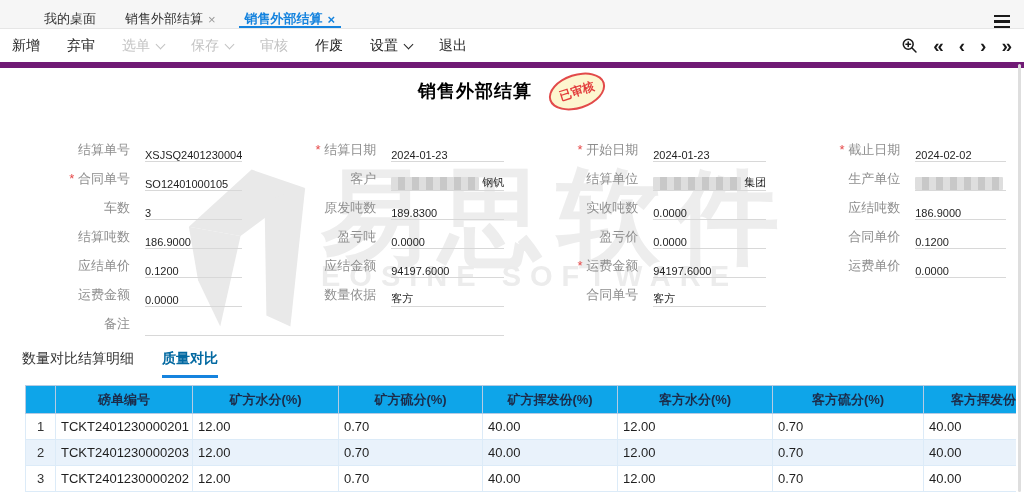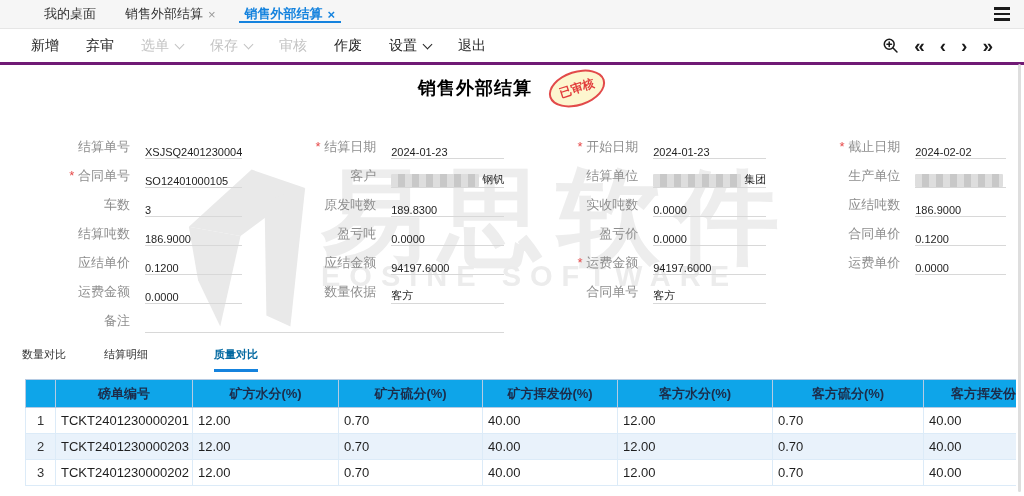--- a/index.html
+++ b/index.html
@@ -2,33 +2,33 @@
 <html><head>
 <meta charset="utf-8">
 <style>
   html,body{margin:0;padding:0;}
   body{width:1024px;height:496px;overflow:hidden;background:#fff;
        font-family:"Liberation Sans","DejaVu Sans",sans-serif;color:#1f1f1f;}
   .app{position:relative;width:1024px;height:496px;overflow:hidden;background:#fff;}
 
   
   .tabbar{height:28px;background:#f6f6f6;border-bottom:1px solid #e6e6e6;
-          display:flex;align-items:center;padding-left:30px;font-size:13px;}
+          display:flex;align-items:flex-end;padding-left:30px;font-size:13px;}
   .wtab{display:flex;align-items:center;gap:5px;padding:0 14px;color:#333;cursor:pointer;position:relative;}
   .wtab .tclose{color:#9a9a9a;font-size:13px;line-height:1;}
   .wtab.active{color:#1583de;font-weight:700;}
   .wtab.active .tclose{color:#1583de;}
   .wtab.active::after{content:"";position:absolute;left:8px;right:8px;bottom:0;height:2px;background:#1583de;}
   .tsep{width:1px;background:#ddd;margin:7px 0;}
   .hamburger{margin-left:auto;margin-right:14px;display:flex;flex-direction:column;justify-content:center;gap:3px;cursor:pointer;}
   .hamburger span{display:block;width:16px;height:2.5px;background:#1a1a1a;}
 
   
-  .toolbar{height:33px;background:#fff;border-bottom:3px solid #701a75;
-           display:flex;align-items:center;padding:0 31px;font-size:14px;}
+  .toolbar{height:33px;background:#fff;border-bottom:6px solid #701a75;
+           display:flex;align-items:center;padding:0 12px;font-size:14px;}
   .tbtn{display:flex;align-items:center;margin-right:27px;color:#262626;cursor:pointer;white-space:nowrap;}
   .tbtn.disabled{color:#c3c3c3;cursor:default;}
   .caret{display:inline-block;width:6px;height:6px;border-right:1.7px solid currentColor;
          border-bottom:1.7px solid currentColor;transform:rotate(45deg);margin:-3px 0 0 7px;}
   .tb-right{margin-left:auto;display:flex;align-items:center;gap:15px;}
   .nav-arr{font-size:19px;font-weight:700;color:#1a1a1a;line-height:1;cursor:pointer;}
   .zoom-ic{display:flex;align-items:center;cursor:pointer;}
 
   
   .titlebar{height:46px;display:flex;align-items:center;justify-content:center;position:relative;}
@@ -51,22 +51,22 @@
   .flabel{flex:none;width:110px;text-align:right;color:#8e8e8e;padding-right:15px;white-space:nowrap;}
   .required .flabel::before{content:"* ";color:#e64949;}
   .fval{flex:1;border-bottom:1px solid #d8d8d8;color:#1f1f1f;height:23px;display:flex;
         align-items:flex-end;margin-right:24px;white-space:nowrap;font-size:11px;overflow:hidden;}
   .field.span2{grid-column:1/3;}
   .blur{display:none;}
   .redacted .blur{display:inline-block;width:88px;height:13px;margin-right:3px;border-radius:1px;
         background:repeating-linear-gradient(90deg,#dedede 0 7px,#c8c8c8 7px 14px);filter:blur(.7px);}
 
   
-  .dtabs{position:relative;z-index:1;display:flex;gap:38px;padding-left:22px;margin-top:12px;
-         font-size:11px;color:#333;}
+  .dtabs{position:relative;z-index:1;display:flex;padding-left:22px;margin-top:12px;
+         font-size:14px;color:#333;}
   .dtab{padding-bottom:7px;cursor:pointer;}
   .dtab.active{color:#0369a1;font-weight:700;border-bottom:3px solid #1583de;margin-left:28px;}
 
   
   .twrap{position:relative;z-index:1;margin:7px 8px 0 25px;overflow:hidden;}
   table{border-collapse:collapse;table-layout:fixed;width:1038px;font-size:13px;}
   th{background:#0ea5e9;color:#1c2c4a;font-weight:700;height:27px;border:1px solid #b5cbe3;
      text-align:center;padding:0 4px;overflow:hidden;white-space:nowrap;}
   td{height:25px;border:1px solid #dcebf8;border-top:none;padding:0 5px;white-space:nowrap;
      overflow:hidden;color:#1f1f1f;background:#fff;}

